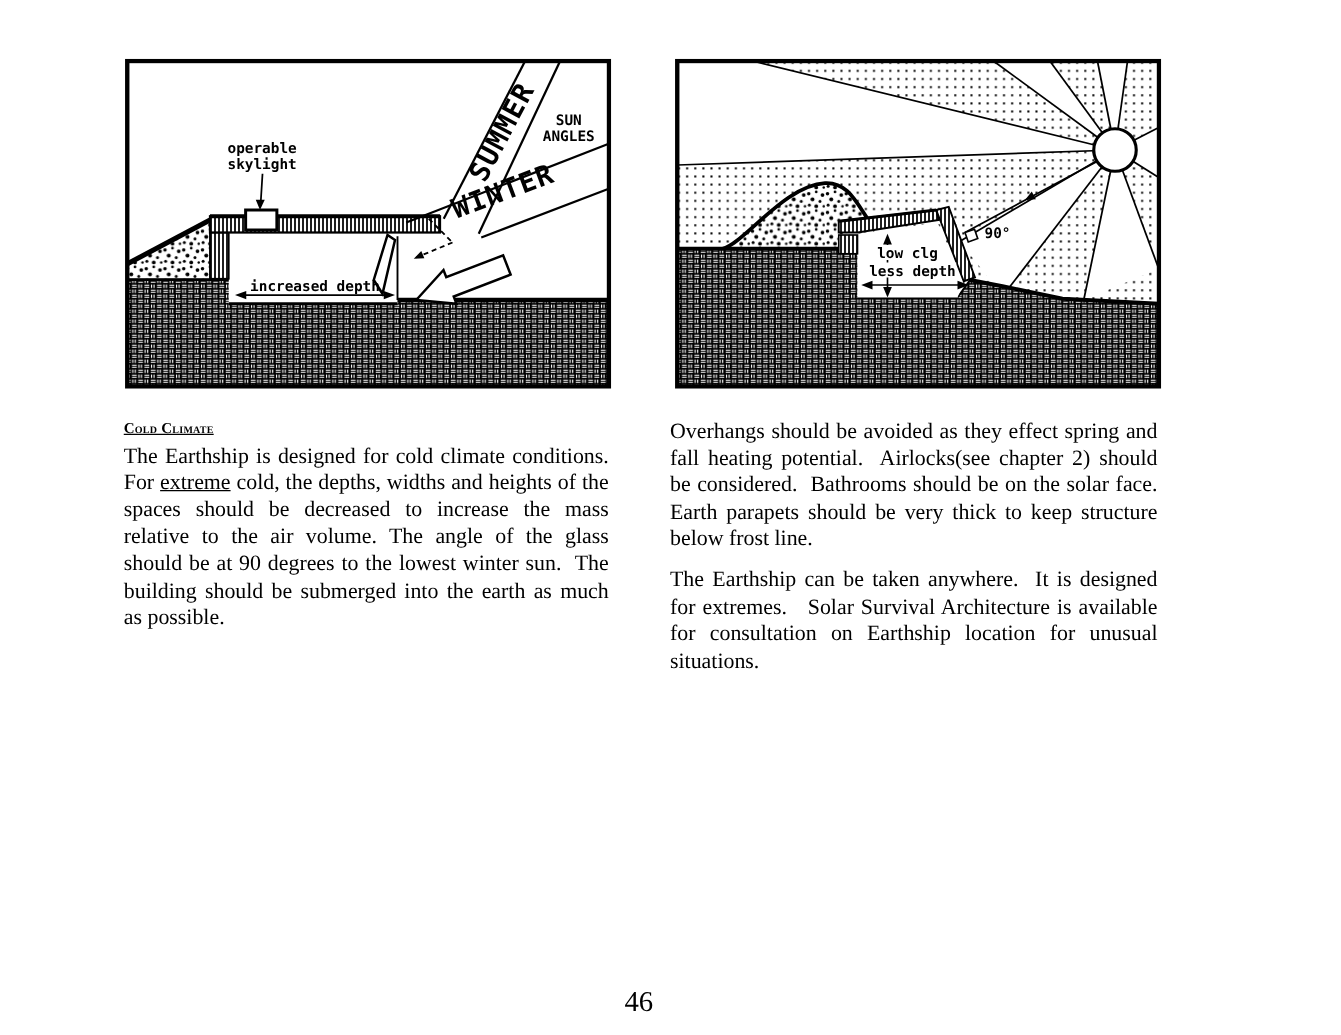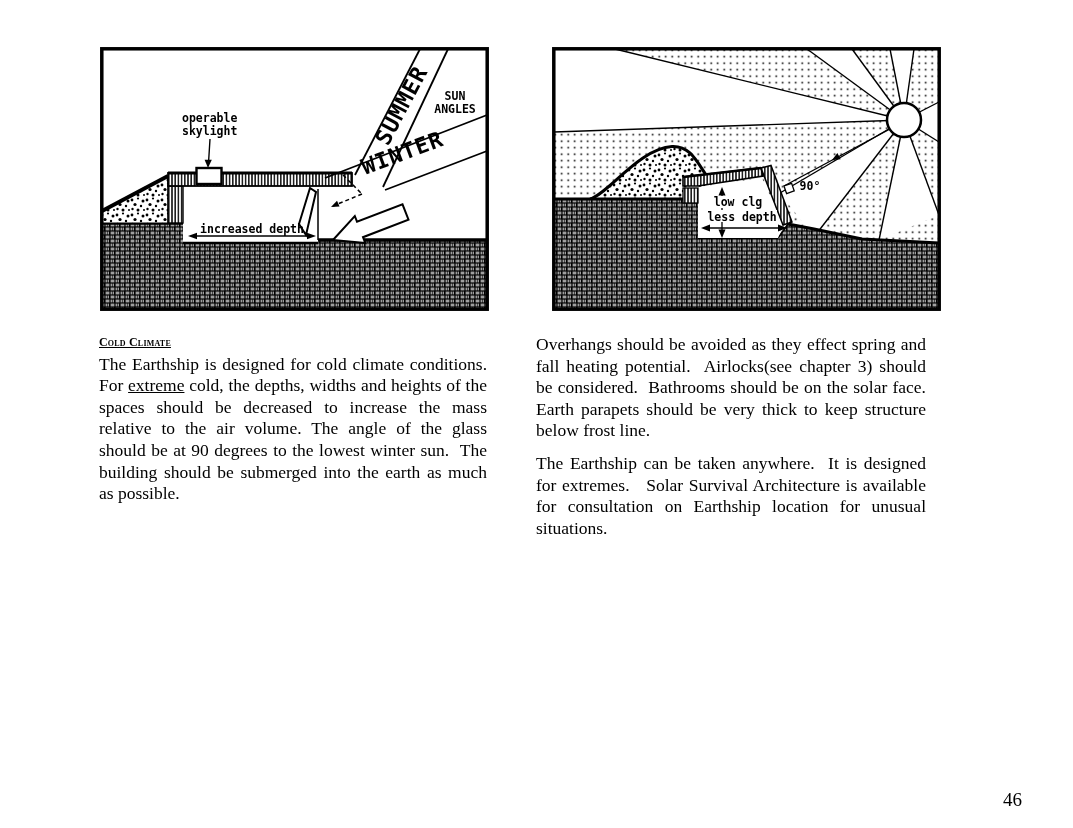--- a/index.html
+++ b/index.html
@@ -6,21 +6,21 @@
   .page{position:relative;width:1073px;height:828px;background:#ffffff;overflow:hidden;
         font-family:"Liberation Serif",serif;color:#000;}
   .figure{position:absolute;}
   .col{position:absolute;text-align:justify;font-size:17.5px;line-height:21.6px;}
   .col p{margin:0;white-space:pre-wrap;}
   .col p + p{margin-top:11px;}
   .heading{font-variant:small-caps;font-weight:bold;text-decoration:underline;
            font-size:12px;letter-spacing:0.2px;}
   .italic{}
   .underline{text-decoration:underline;}
-  .pagenum{position:absolute;top:789px;left:0;width:1022px;text-align:right;font-size:19px;}
+  .pagenum{position:absolute;top:789px;left:0;width:1022px;text-align:center;font-size:23px;}
   svg text{font-family:"DejaVu Sans Mono",monospace;fill:#000;}
   .diag-label{font-size:11.5px;font-weight:bold;}
   .diag-label-lg{font-size:22px;font-weight:bold;letter-spacing:1px;}
 </style>
 </head>
 <body>
 
 <div class="page">
 
   <div class="figure" style="left:100px;top:47px;width:389px;height:264px;">
@@ -104,21 +104,21 @@
 
       <text class="diag-label-lg" transform="translate(308,62) rotate(-62)" text-anchor="middle">SUMMER</text>
       <text class="diag-label-lg" transform="translate(305,113) rotate(-20.5)" text-anchor="middle">WINTER</text>
       <text class="diag-label" x="355" y="53" text-anchor="middle">SUN</text>
       <text class="diag-label" x="355" y="66" text-anchor="middle">ANGLES</text>
 
       <rect x="1.8" y="1.8" width="385.4" height="260.4" fill="none" stroke="#000" stroke-width="3.5"></rect>
     </svg>
   </div>
 
-  <div class="figure" style="left:552px;top:47px;width:389px;height:272px;">
+  <div class="figure" style="left:540px;top:47px;width:389px;height:272px;">
     <svg width="389" height="264" viewBox="0 0 389 264">
       <defs>
         <pattern id="bk2" width="10" height="8" patternUnits="userSpaceOnUse">
           <rect width="10" height="8" fill="#000"></rect>
           <path d="M0.6,1.2H4.4M0.6,2.8H4.4M6.2,0.6V3.4M8.2,0.6V3.4M1.2,4.6V7.4M3.2,4.6V7.4M5.6,5.2H9.4M5.6,6.8H9.4" stroke="#fff" stroke-width="0.9" fill="none"></path>
         </pattern>
         <pattern id="sp2" width="15" height="15" patternUnits="userSpaceOnUse">
           <rect width="15" height="15" fill="#fff"></rect>
           <circle cx="2" cy="3" r="1.4"></circle>
             <circle cx="8" cy="1.5" r="1.1"></circle>
@@ -212,19 +212,19 @@
       <rect x="1.8" y="1.8" width="385.4" height="260.4" fill="none" stroke="#000" stroke-width="3.5"></rect>
     </svg>
   </div>
 
   <div class="col" style="left:99px;top:332px;width:388px;">
     <div class="heading">Cold Climate</div>
     <p><span>The Earthship </span><span class="italic">is</span><span> designed for cold climate conditions.  For </span><span class="underline">extreme</span><span> cold, the depths, widths and heights of the spaces should be decreased to increase the mass relative to the air volume. The angle of the glass should be at 90 degrees to the lowest winter sun.  The building should be submerged into the earth as much as possible.</span></p>
   </div>
 
   <div class="col" style="left:536px;top:334px;width:390px;">
-    <p>Overhangs should be avoided as they effect spring and fall heating potential.  Airlocks(see chapter 3) should be considered.  Bathrooms should be on the solar face.  Earth parapets should be very thick to keep structure below frost line.</p>
+    <p>Overhangs should be avoided as they effect spring and fall heating potential.  Airlocks(see chapter 2) should be considered.  Bathrooms should be on the solar face.  Earth parapets should be very thick to keep structure below frost line.</p>
     <p>The Earthship can be taken anywhere.  It is designed for extremes.   Solar Survival Architecture is available for consultation on Earthship location for unusual situations.</p>
   </div>
 
   <div class="pagenum">46</div>
 
 </div>
 
 </body></html>

